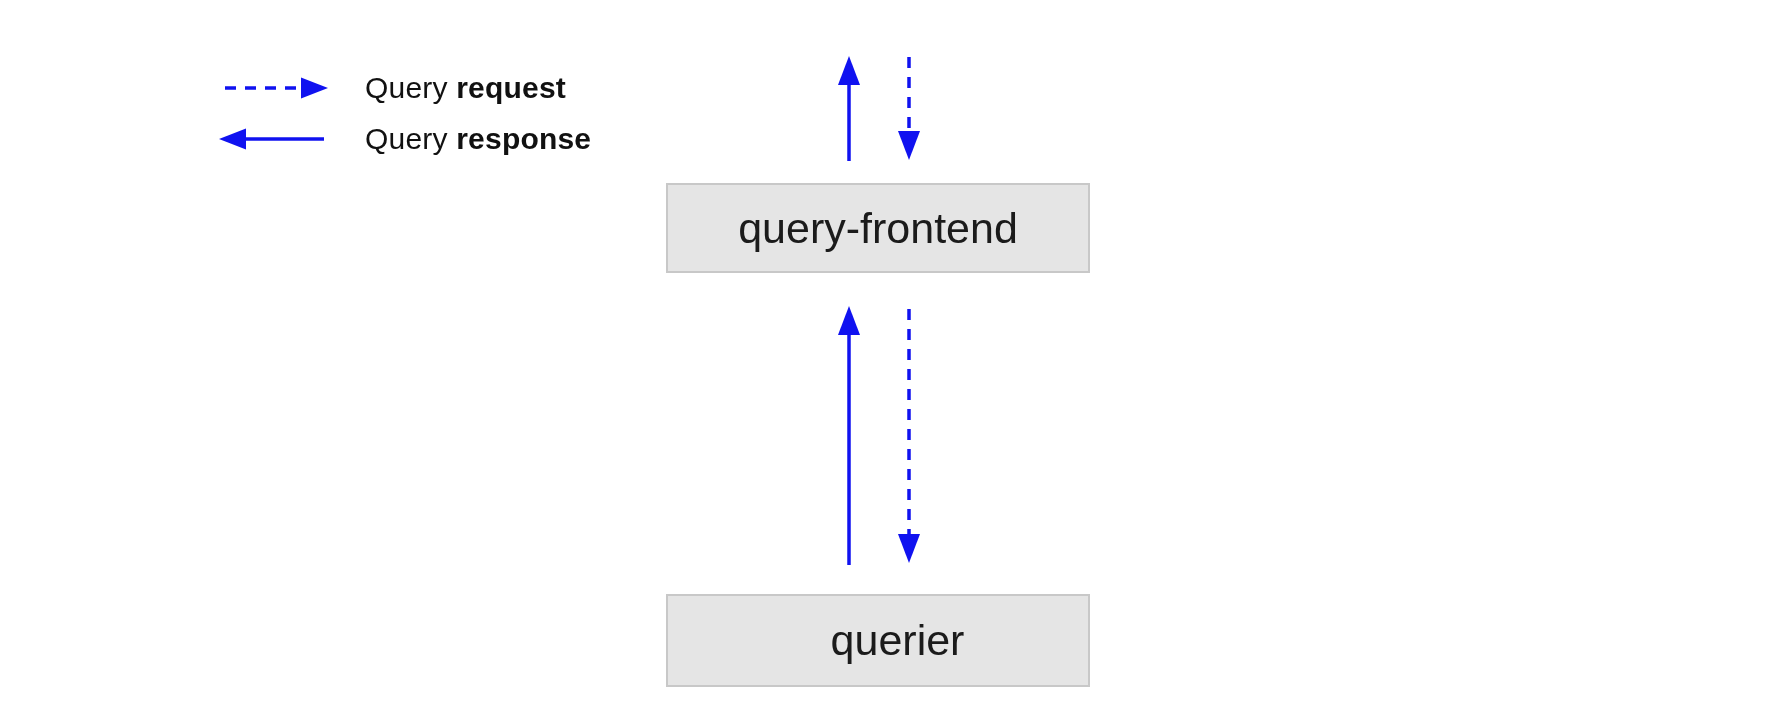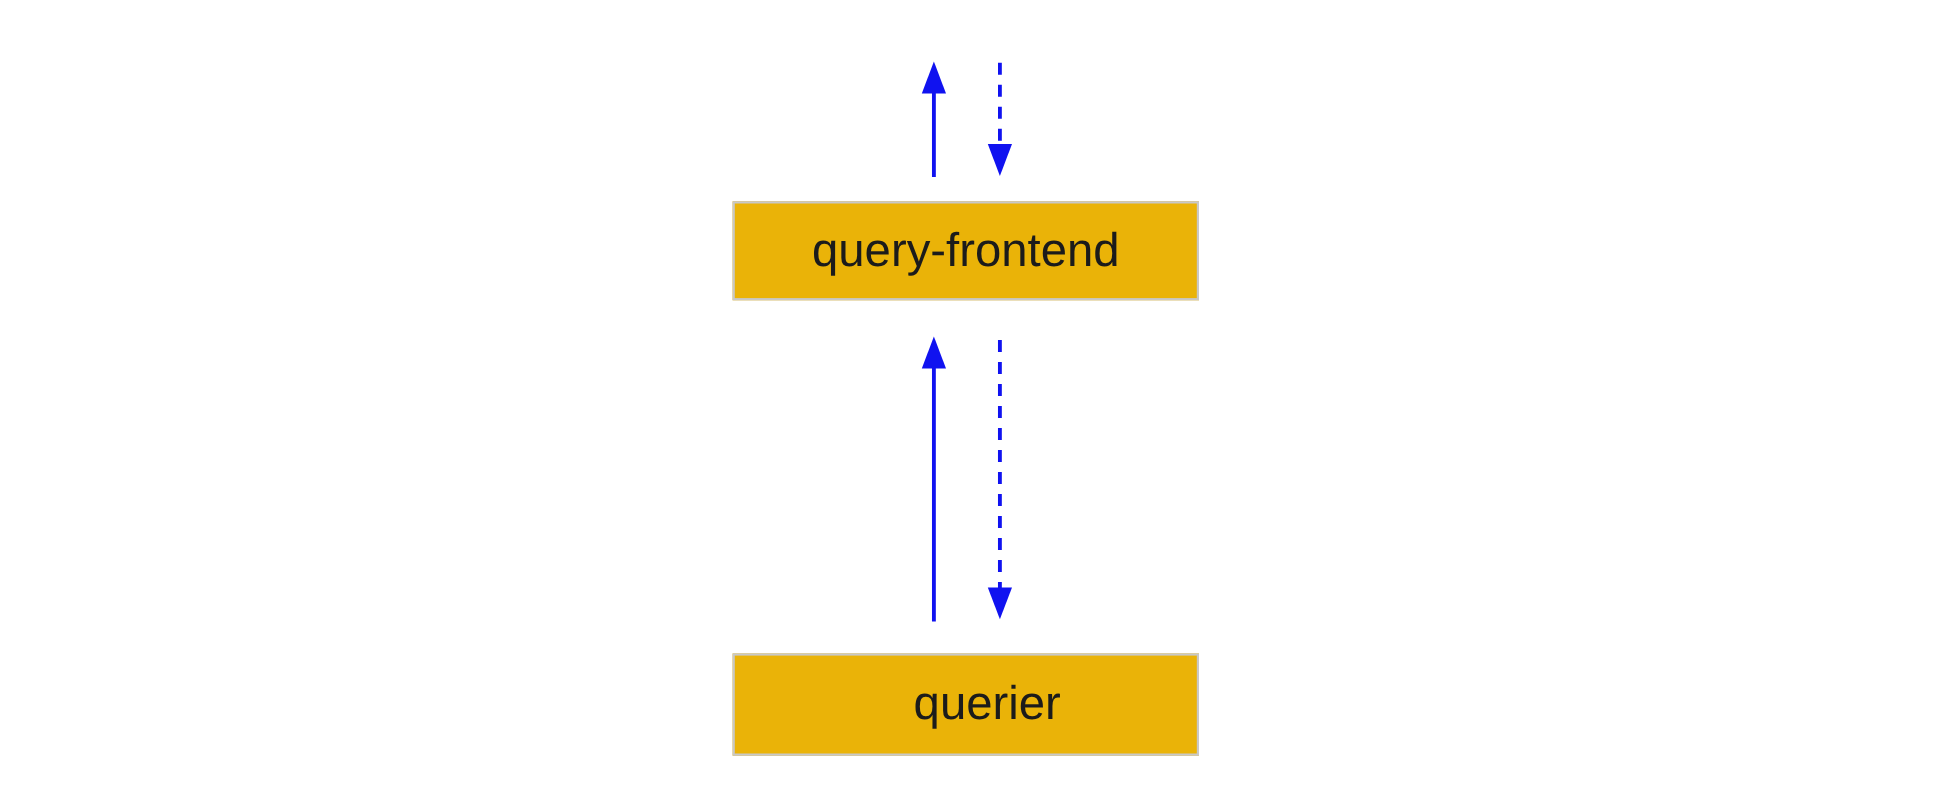--- a/index.html
+++ b/index.html
@@ -38,41 +38,65 @@
   
   .flow-svg { position: absolute; }
   .flow-top { left: 819px; top: 50px; }
   .flow-mid { left: 819px; top: 300px; }
 
   
   .node {
     position: absolute;
     left: 666px;
     width: 424px;
-    background: #eab308;
+    background: #e5e5e5;
     border: 2px solid #c8c8c8;
     box-sizing: border-box;
     display: flex;
     align-items: center;
     justify-content: center;
   }
   .node-frontend { top: 183px; height: 90px; }
   .node-querier  { top: 594px; height: 93px; padding-left: 39px; }
   .node-label {
     font-size: 43px;
     color: #1b1b1b;
     white-space: nowrap;
   }
 </style>
 </head>
 <body>
 
 <div class="canvas">
 
+  <div class="legend-row row-0">
+    <div class="legend-arrow-wrap">
+      <svg width="112" height="24" viewBox="0 0 112 24">
+        <line x1="7" y1="12" x2="86" y2="12" stroke-width="3.5" stroke-dasharray="11 9" stroke="#1012f0"></line>
+        <polygon points="110,12 83,1.5 83,22.5" fill="#1012f0"></polygon>
+      </svg>
+    </div>
+    <div class="legend-label">
+      <span>Query</span>
+      <b>request</b>
+    </div>
+  </div>
 
+  <div class="legend-row row-1">
+    <div class="legend-arrow-wrap">
+      <svg width="112" height="24" viewBox="0 0 112 24">
+        <line x1="27" y1="12" x2="106" y2="12" stroke-width="3.5" stroke="#1012f0"></line>
+        <polygon points="1,12 28,1.5 28,22.5" fill="#1012f0"></polygon>
+      </svg>
+    </div>
+    <div class="legend-label">
+      <span>Query</span>
+      <b>response</b>
+    </div>
+  </div>
 
   <svg class="flow-svg flow-top" width="120" height="135" viewBox="0 0 120 135">
 
     <g>
       <line x1="30" y1="33" x2="30" y2="111" stroke-width="3.5" stroke="#1012f0"></line>
       <polygon points="30,6 19,35 41,35" fill="#1012f0"></polygon>
     </g>
 
     <g>
       <line x1="90" y1="7" x2="90" y2="84" stroke-width="3.5" stroke-dasharray="11 9" stroke="#1012f0"></line>

